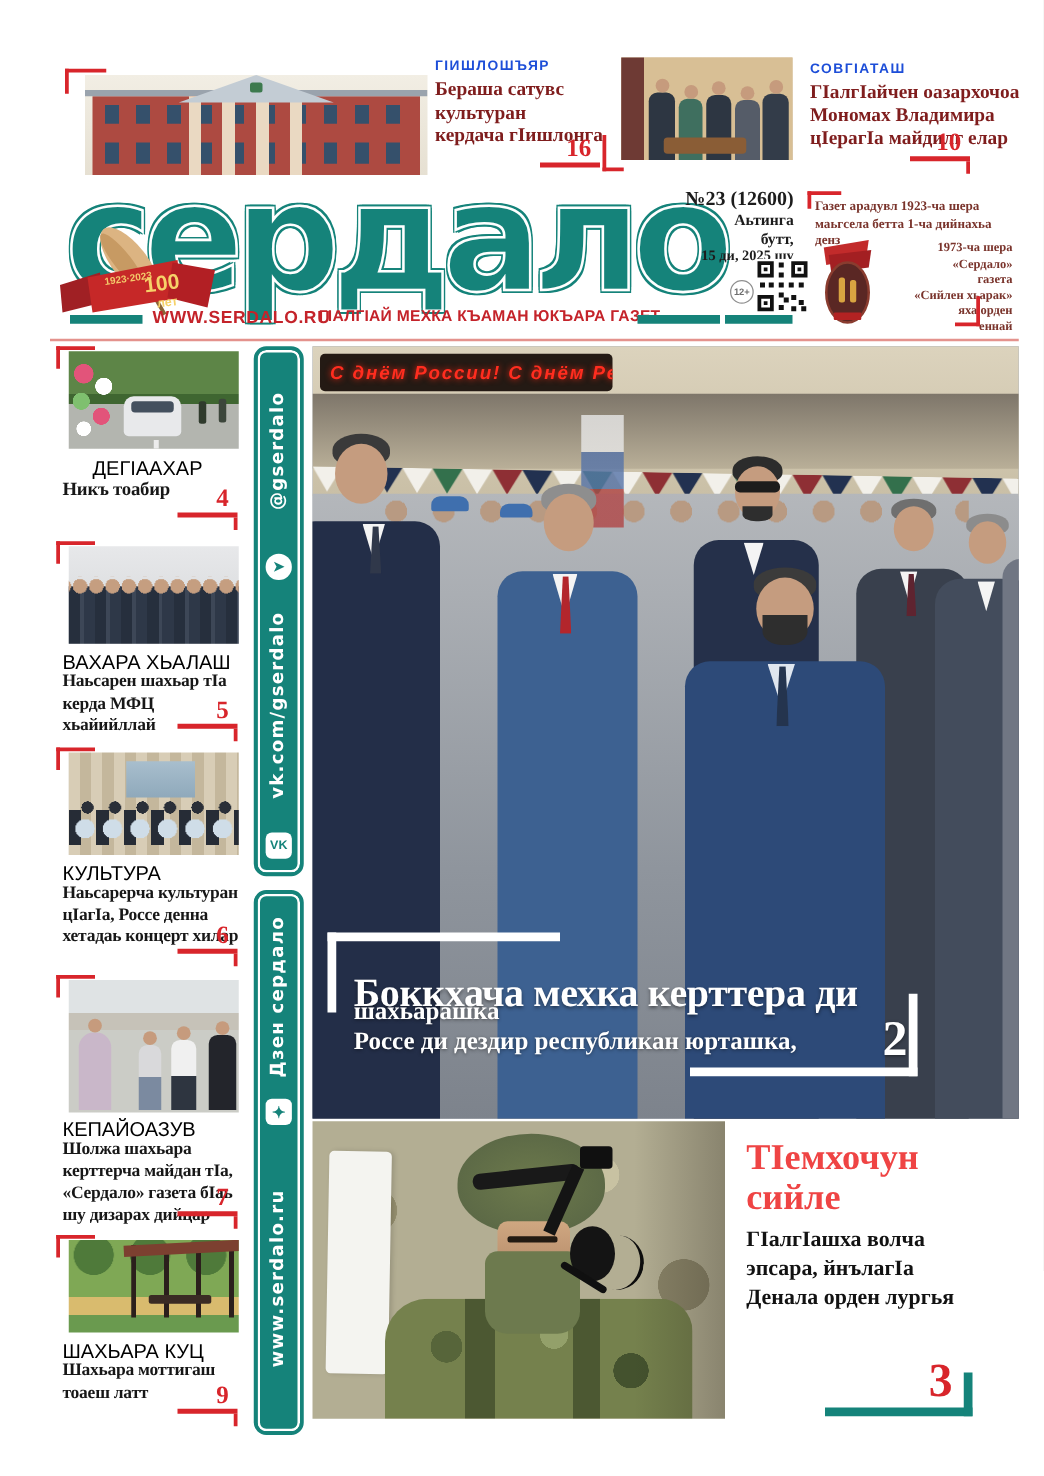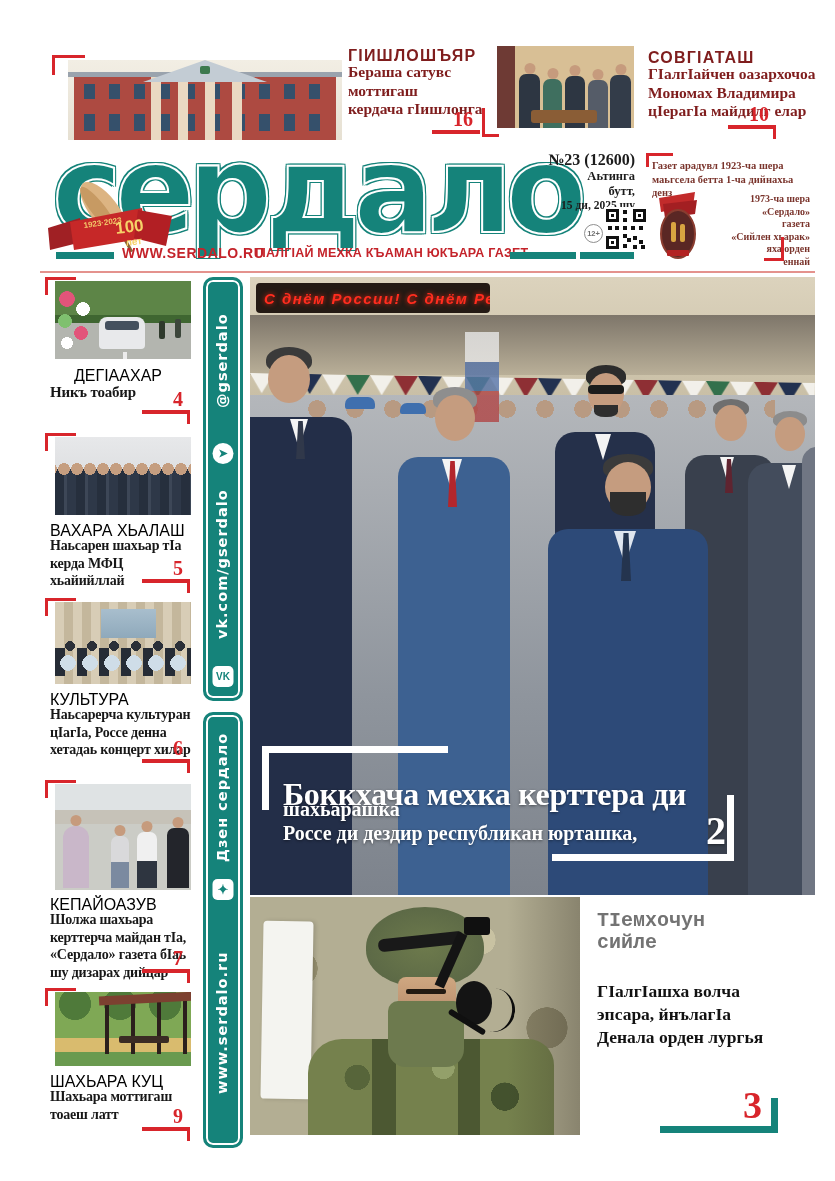--- a/index.html
+++ b/index.html
@@ -3,21 +3,21 @@
 <meta charset="utf-8">
 <style>
   html,body{margin:0;padding:0;background:#e9e9e6;}
   #page{position:relative;width:835px;height:1181px;margin:0 auto;background:#ffffff;overflow:hidden;
         font-family:"Liberation Sans",sans-serif;}
   
   .abs{position:absolute;}
   .rc-tl{position:absolute;border-top:3px solid #d8252b;border-left:3px solid #d8252b;}
   .rc-bl{position:absolute;border-bottom:3px solid #d8252b;border-left:3px solid #d8252b;}
   .rc-br{position:absolute;border-bottom:3px solid #d8252b;border-right:3px solid #d8252b;}
-  .cat{color:#7f1d1d;font-weight:700;font-size:16px;letter-spacing:1.2px;}
+  .cat{color:#1d4ed8;font-weight:700;font-size:11px;letter-spacing:1.2px;}
   .pm{position:absolute;width:48px;}
   .pm-n{font-family:"Liberation Serif",serif;font-weight:700;font-size:20px;color:#d8252b;
         text-align:right;padding-right:7px;line-height:22px;}
   .pm-bar{height:3.5px;background:#d8252b;}
   .pm-tick{position:absolute;right:0;top:100%;width:3.5px;height:10px;background:#d8252b;}
   
   .logo{position:absolute;left:52px;top:130px;font-family:"DejaVu Sans",sans-serif;font-weight:900;
         font-size:118px;line-height:118px;letter-spacing:-7px;color:#15837a;
         -webkit-text-stroke:2px #ffffff;transform:scaleY(1.02);transform-origin:top left;
         text-shadow:2px 0 0 #15837a,-2px 0 0 #15837a,0 2px 0 #15837a,0 -2px 0 #15837a,
@@ -90,22 +90,22 @@
   .msub span{display:block;}
   .mpage{position:absolute;left:428px;top:530px;width:48px;color:#fff;font-family:"Liberation Serif",serif;
          font-weight:700;font-size:40px;text-align:right;text-shadow:0 1px 3px rgba(0,0,0,.45);}
   
   .bphoto{position:absolute;left:250px;top:897px;width:330px;height:238px;overflow:hidden;
           background-color:#b3ae93;
           background-image:radial-gradient(circle 30px at 15% 30%,#958f6f 60%,transparent 61%),
                            radial-gradient(circle 24px at 70% 18%,#c8c2a2 60%,transparent 61%),
                            radial-gradient(circle 34px at 90% 55%,#8a8468 60%,transparent 61%),
                            radial-gradient(circle 26px at 42% 72%,#a29b7d 60%,transparent 61%);}
-  .btitle{position:absolute;left:597px;top:910px;color:#737373;font-family:Liberation Mono, monospace;
-          font-weight:700;font-size:20px;line-height:1.12;}
+  .btitle{position:absolute;left:597px;top:910px;color:#ef4444;font-family:Liberation Serif, serif;
+          font-weight:700;font-size:29px;line-height:1.12;}
   .btitle span{display:block;}
   .bsum{position:absolute;left:597px;top:980px;width:215px;color:#121212;
         font-family:"Liberation Serif",serif;font-weight:700;font-size:17.5px;line-height:1.32;}
   .bsum span{display:block;}
   .tealcorner-h{position:absolute;left:660px;top:1126px;width:118px;height:7px;background:#15837a;}
   .tealcorner-v{position:absolute;left:771px;top:1098px;width:7px;height:35px;background:#15837a;}
   .bpage{position:absolute;left:700px;top:1083px;width:62px;text-align:right;padding-right:14px;
          color:#d8252b;font-family:"Liberation Serif",serif;font-weight:700;font-size:38px;}
   
   .mini{position:absolute;border-radius:7px 7px 0 0;}
@@ -124,21 +124,21 @@
     <div class="abs" style="left:0;top:12px;width:100%;height:5px;background:#9aa3ad;"></div>
     <div class="abs" style="left:16px;top:24px;right:16px;height:15px;background:repeating-linear-gradient(90deg,#35506b 0 11px,transparent 11px 25px);"></div>
     <div class="abs" style="left:16px;top:54px;right:16px;height:17px;background:repeating-linear-gradient(90deg,#35506b 0 11px,transparent 11px 25px);"></div>
     <div class="abs" style="left:50%;top:17px;bottom:0;width:108px;transform:translateX(-50%);background:repeating-linear-gradient(90deg,#ead9c2 0 10px,transparent 10px 27px);"></div>
     <div class="abs" style="left:50%;top:0;transform:translateX(-50%);width:0;height:0;border-left:62px solid transparent;border-right:62px solid transparent;border-bottom:22px solid #c3ccd4;"></div>
     <div class="abs" style="left:50%;top:6px;transform:translateX(-50%);width:10px;height:8px;background:#3d7a4e;border-radius:2px;"></div>
   </div>
   <div class="cat abs" style="left:348px;top:47px;">ГІИШЛОШЪЯР</div>
   <div class="ttit" style="left:348px;top:63px;width:140px;">
     <span>Бераша сатувс</span>
-    <span>моттигаш</span>
+    <span>культуран</span>
     <span>кердача гІишлонга</span>
   </div>
   <div class="pm" style="left:432px;top:108px;">
     <div class="pm-n">16</div>
     <div class="pm-bar"></div>
   </div>
 
   <div class="rc-bl" style="left:482px;top:108px;width:14px;height:26px;"></div>
 
   <div class="timg" style="left:497px;top:46px;width:137px;height:82px;background:linear-gradient(90deg,#6e3a34 0 18px,#d8bf95 18px),linear-gradient(#d6bd93,#b89a6e);">

